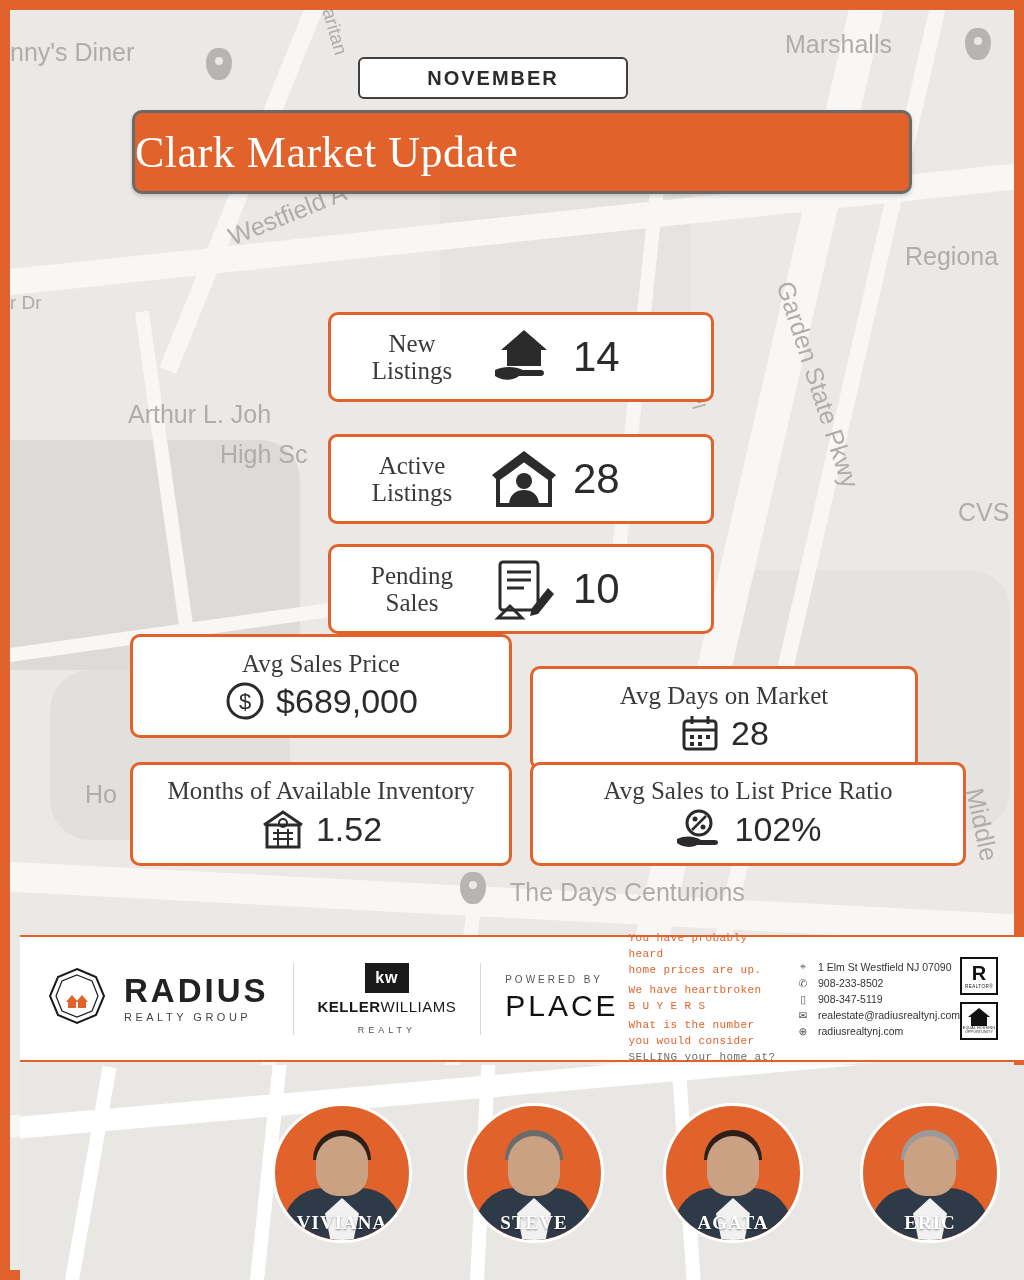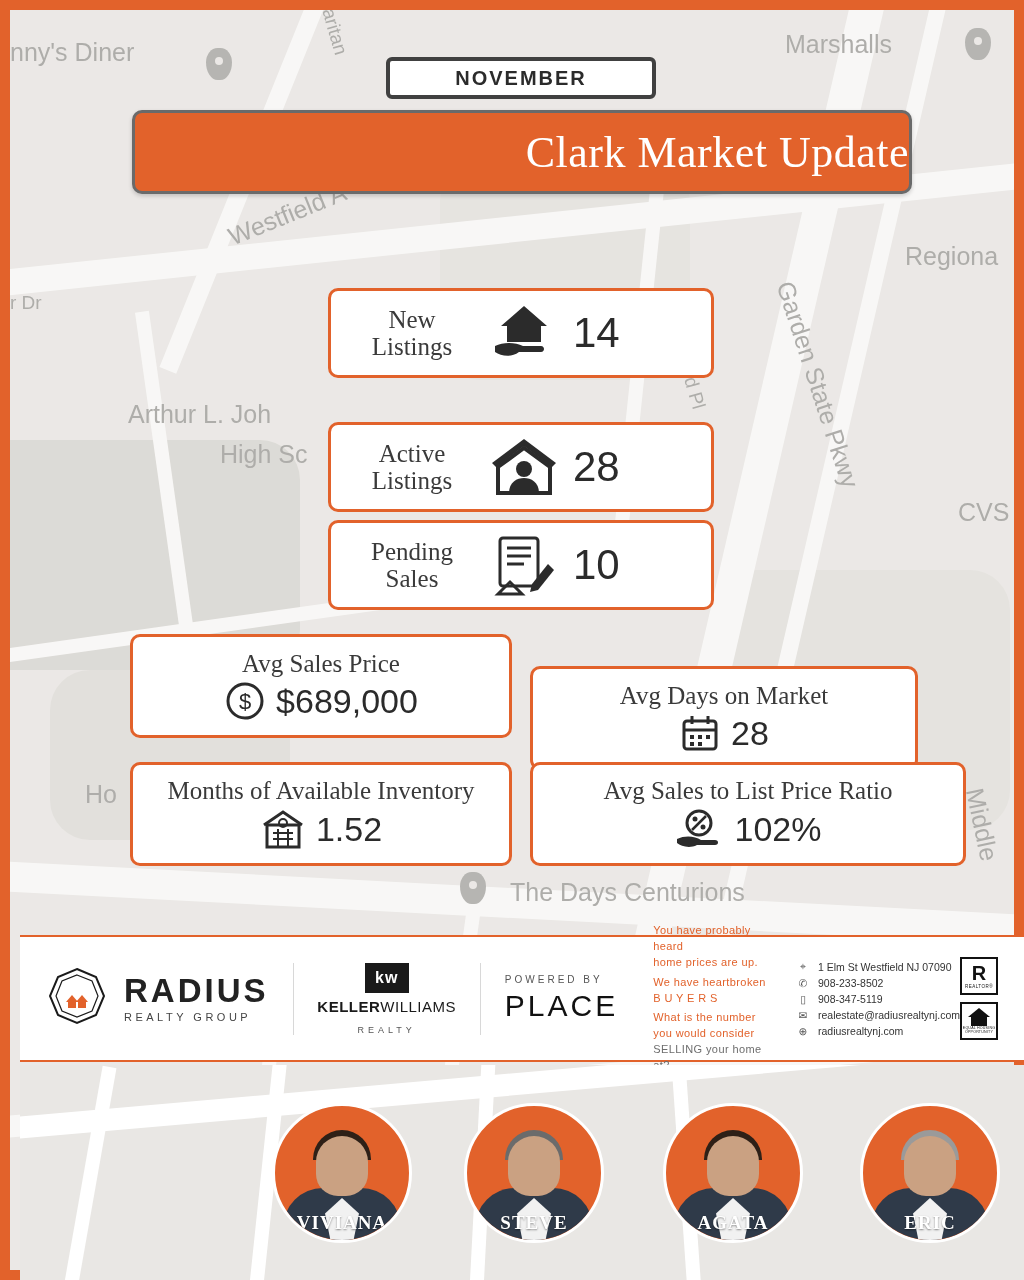--- a/index.html
+++ b/index.html
@@ -63,59 +63,59 @@
   
   .wash {
     position: absolute;
     inset: 0;
     background: rgba(235,233,230,0.35);
   }
 
   
   .month-chip {
     position: absolute;
-    left: 376px; top: 47px;
+    left: 348px; top: 47px;
     width: 270px; height: 42px;
     background: #ffffff;
-    border: 4px solid #404040;
+    border: 2px solid #404040;
     border-radius: 6px;
     display: flex; align-items: center; justify-content: center;
     letter-spacing: 2px;
     font-weight: bold;
     font-size: 20px;
     color: #2b2b2b;
   }
 
   
   .title-bar {
     position: absolute;
     left: 122px; top: 100px;
     width: 780px; height: 84px;
     background: #E2622B;
     border: 3px solid #6a6a6a;
     border-radius: 10px;
-    display: flex; align-items: center; justify-content: flex-end;
+    display: flex; align-items: center; justify-content: flex-start;
     box-shadow: 0 2px 4px rgba(0,0,0,.18);
   }
   .title-bar span {
     font-family: "Liberation Serif", serif;
     color: #ffffff;
     font-size: 44px;
     letter-spacing: 0.5px;
   }
 
   
   .stat-row {
     position: absolute;
     left: 318px;
     width: 386px; height: 90px;
     background: #ffffff;
     border: 3px solid #E2622B;
     border-radius: 10px;
-    display: flex; align-items: center;
+    display: flex; align-items: center; margin-top: 24px;
   }
   .stat-row .lbl {
     width: 150px;
     text-align: center;
     font-family: "Liberation Serif", serif;
     font-size: 25px;
     color: #3a3a3a;
     line-height: 1.1;
     padding-left: 12px;
   }
@@ -123,21 +123,21 @@
     width: 86px;
     display: flex; align-items: center; justify-content: center;
   }
   .stat-row .val {
     font-family: "Liberation Sans", sans-serif;
     font-size: 42px;
     color: #2b2b2b;
     padding-left: 6px;
   }
   #row-new { top: 278px; }
-  #row-active { top: 412px; }
+  #row-active { top: 400px; border-radius: 9px; }
   #row-pending { top: 510px; }
 
   
   .stat-box {
     position: absolute;
     height: 104px;
     background: #ffffff;
     border: 3px solid #E2622B;
     border-radius: 10px;
     display: flex; flex-direction: column;
@@ -195,23 +195,23 @@
     font-size: 16px; font-weight: bold; display: flex;
     align-items: center; justify-content: center; margin: 0 auto 5px;
     letter-spacing: 1px;
   }
   .kw .kw1 { font-size: 15px; font-weight: bold; color: #1a1a1a; letter-spacing: .5px; }
   .kw .kw2 { font-size: 9px; letter-spacing: 4px; color: #555; margin-top: 10px; }
   .place { text-align: left; }
   .place .p1 { font-size: 10px; letter-spacing: 3px; color: #555; margin-bottom: 4px; }
   .place .p2 { font-size: 30px; letter-spacing: 3px; color: #111; font-weight: 300;}
   .blurb {
-    margin-left: 35px;
+    margin-left: 10px;
     width: 150px;
-    font-family: Liberation Sans, sans-serif;
+    font-family: Liberation Mono, monospace;
     font-size: 11px;
     line-height: 1.45;
     color: #E2622B;
     letter-spacing: .4px;
   }
   .blurb .grey { color: #6d6d6d; }
   .contacts {
     margin-left: 18px;
     display: flex; flex-direction: column; gap: 4px;
     font-size: 10.5px; color: #333;

